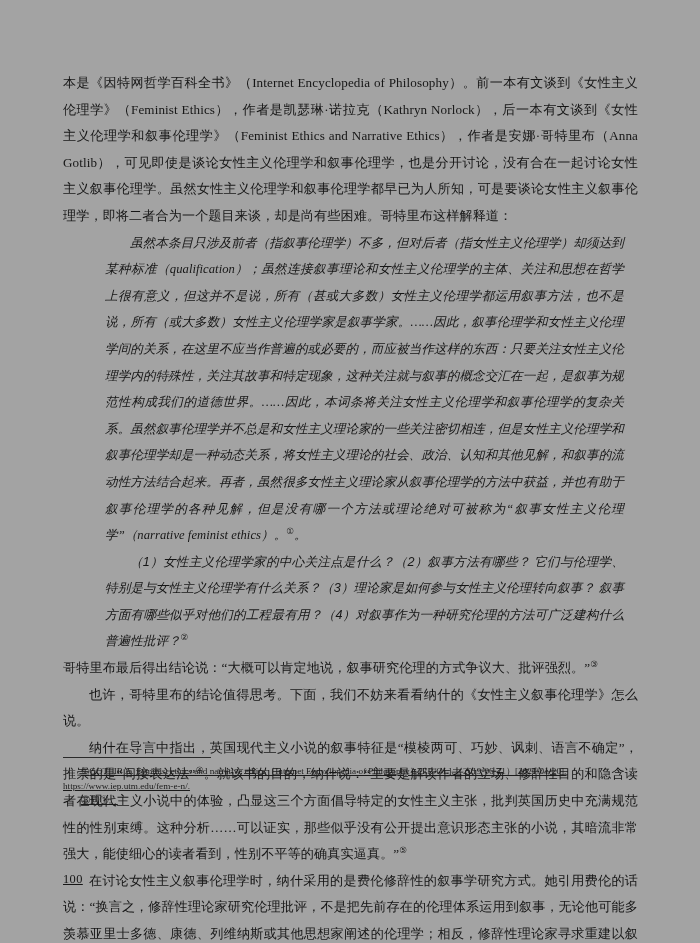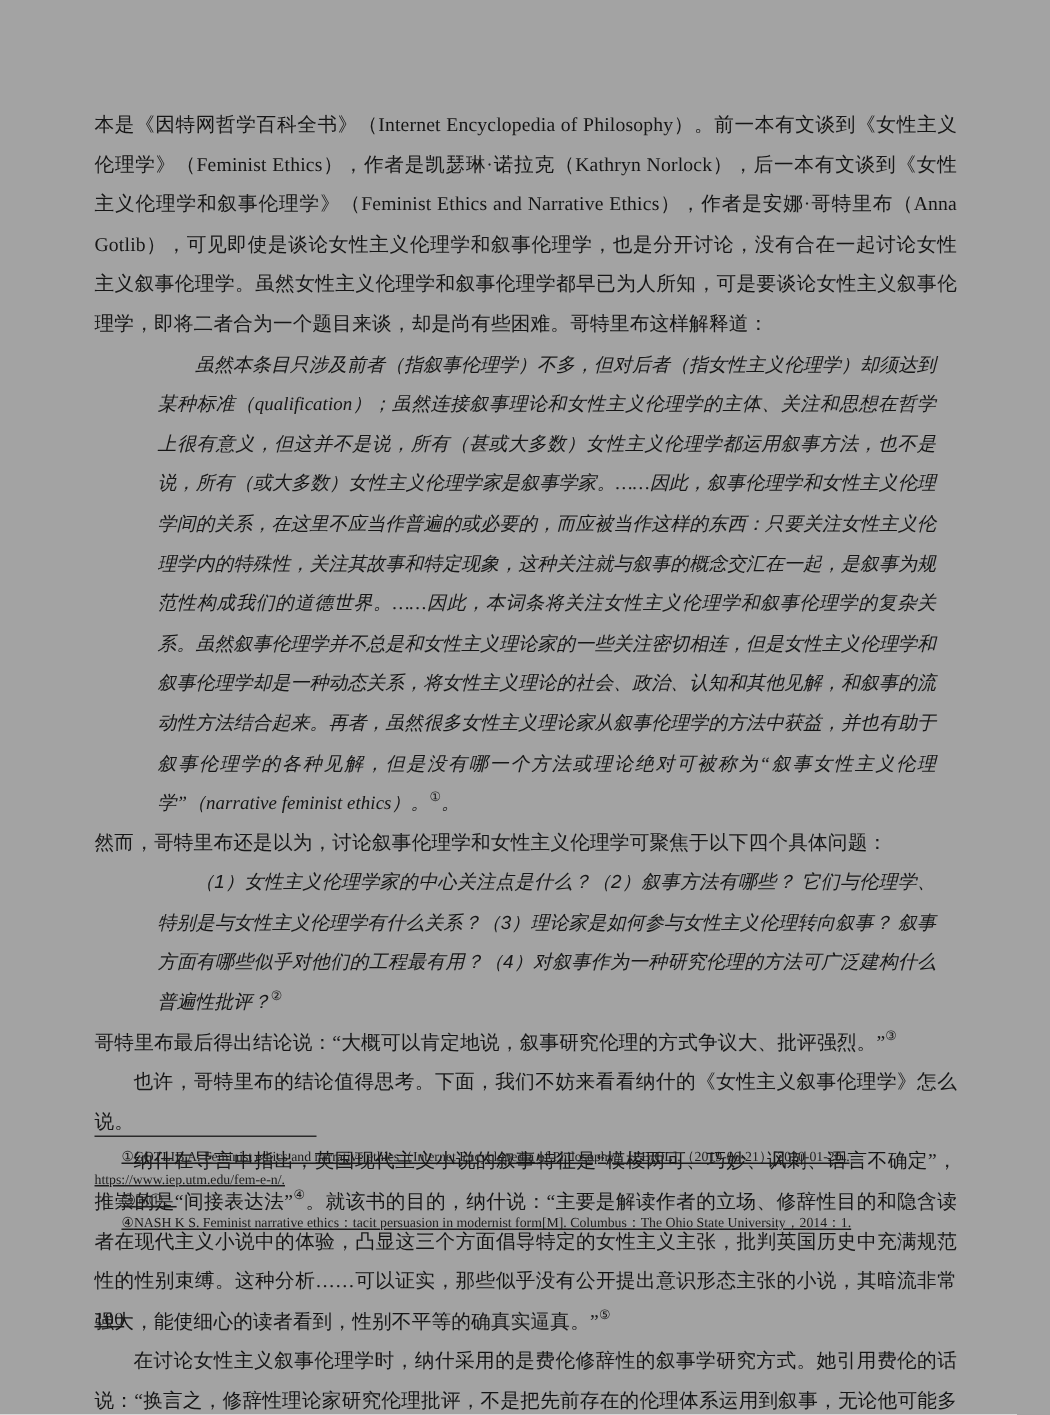--- a/index.html
+++ b/index.html
@@ -129,21 +129,20 @@
 <div id="page">
 
   <div class="column">
 
     <p class="body-para">本是《因特网哲学百科全书》（Internet Encyclopedia of Philosophy）。前一本有文谈到《女性主义伦理学》（Feminist Ethics），作者是凯瑟琳·诺拉克（Kathryn Norlock），后一本有文谈到《女性主义伦理学和叙事伦理学》（Feminist Ethics and Narrative Ethics），作者是安娜·哥特里布（Anna Gotlib），可见即使是谈论女性主义伦理学和叙事伦理学，也是分开讨论，没有合在一起讨论女性主义叙事伦理学。虽然女性主义伦理学和叙事伦理学都早已为人所知，可是要谈论女性主义叙事伦理学，即将二者合为一个题目来谈，却是尚有些困难。哥特里布这样解释道：</p>
 
     <div class="quote-block">
       <p class="quote-para"><span>虽然本条目只涉及前者（指叙事伦理学）不多，但对后者（指女性主义伦理学）却须达到某种标准（qualification）；虽然连接叙事理论和女性主义伦理学的主体、关注和思想在哲学上很有意义，但这并不是说，所有（甚或大多数）女性主义伦理学都运用叙事方法，也不是说，所有（或大多数）女性主义伦理学家是叙事学家。……因此，叙事伦理学和女性主义伦理学间的关系，在这里不应当作普遍的或必要的，而应被当作这样的东西：只要关注女性主义伦理学内的特殊性，关注其故事和特定现象，这种关注就与叙事的概念交汇在一起，是叙事为规范性构成我们的道德世界。……因此，本词条将关注女性主义伦理学和叙事伦理学的复杂关系。虽然叙事伦理学并不总是和女性主义理论家的一些关注密切相连，但是女性主义伦理学和叙事伦理学却是一种动态关系，将女性主义理论的社会、政治、认知和其他见解，和叙事的流动性方法结合起来。再者，虽然很多女性主义理论家从叙事伦理学的方法中获益，并也有助于叙事伦理学的各种见解，但是没有哪一个方法或理论绝对可被称为“叙事女性主义伦理学”（narrative feminist ethics）。</span><sup class="fn">①</sup><span>。</span></p>
     </div>
 
-    <p class="body-para">然而，哥特里布还是以为，讨论叙事伦理学和女性主义伦理学可聚焦于以下四个具体问题：</p>
 
     <div class="list-block">
       <p class="list-para"><span>（1）女性主义伦理学家的中心关注点是什么？（2）叙事方法有哪些？ 它们与伦理学、特别是与女性主义伦理学有什么关系？（3）理论家是如何参与女性主义伦理转向叙事？ 叙事方面有哪些似乎对他们的工程最有用？（4）对叙事作为一种研究伦理的方法可广泛建构什么普遍性批评？</span><sup class="fn">②</sup></p>
     </div>
 
     <p class="body-para"><span>哥特里布最后得出结论说：“大概可以肯定地说，叙事研究伦理的方式争议大、批评强烈。”</span><sup class="fn">③</sup></p>
 
     <p class="body-para indent2">也许，哥特里布的结论值得思考。下面，我们不妨来看看纳什的《女性主义叙事伦理学》怎么说。</p>
 
     <p class="body-para indent2"><span>纳什在导言中指出，英国现代主义小说的叙事特征是“模棱两可、巧妙、讽刺、语言不确定”，推崇的是“间接表达法”</span><sup class="fn">④</sup><span>。就该书的目的，纳什说：“主要是解读作者的立场、修辞性目的和隐含读者在现代主义小说中的体验，凸显这三个方面倡导特定的女性主义主张，批判英国历史中充满规范性的性别束缚。这种分析……可以证实，那些似乎没有公开提出意识形态主张的小说，其暗流非常强大，能使细心的读者看到，性别不平等的确真实逼真。”</span><sup class="fn">⑤</sup></p>
@@ -153,19 +152,18 @@
   </div>
 
   <div id="footnotes">
     <hr class="fn-rule">
 
     <p class="fn-item"><span>①</span><span>GOTLIB A. Feminist ethics and narrative ethics（Internet Encyclopedia of Philosophy）[EB/OL].（2019-06-21）[2020-01-20].</span><span class="cont">https://www.iep.utm.edu/fem-e-n/.</span></p>
 
 
     <p class="fn-item"><span>③</span><span>同①。</span></p>
 
-    <p class="fn-item"><span>④</span><span>NASH K S. Feminist narrative ethics：tacit persuasion in modernist form[M]. Columbus：The Ohio State University，2014：1.</span></p>
 
   </div>
 
   <div id="page-number">100</div>
 
 </div>
 
 </body></html>

